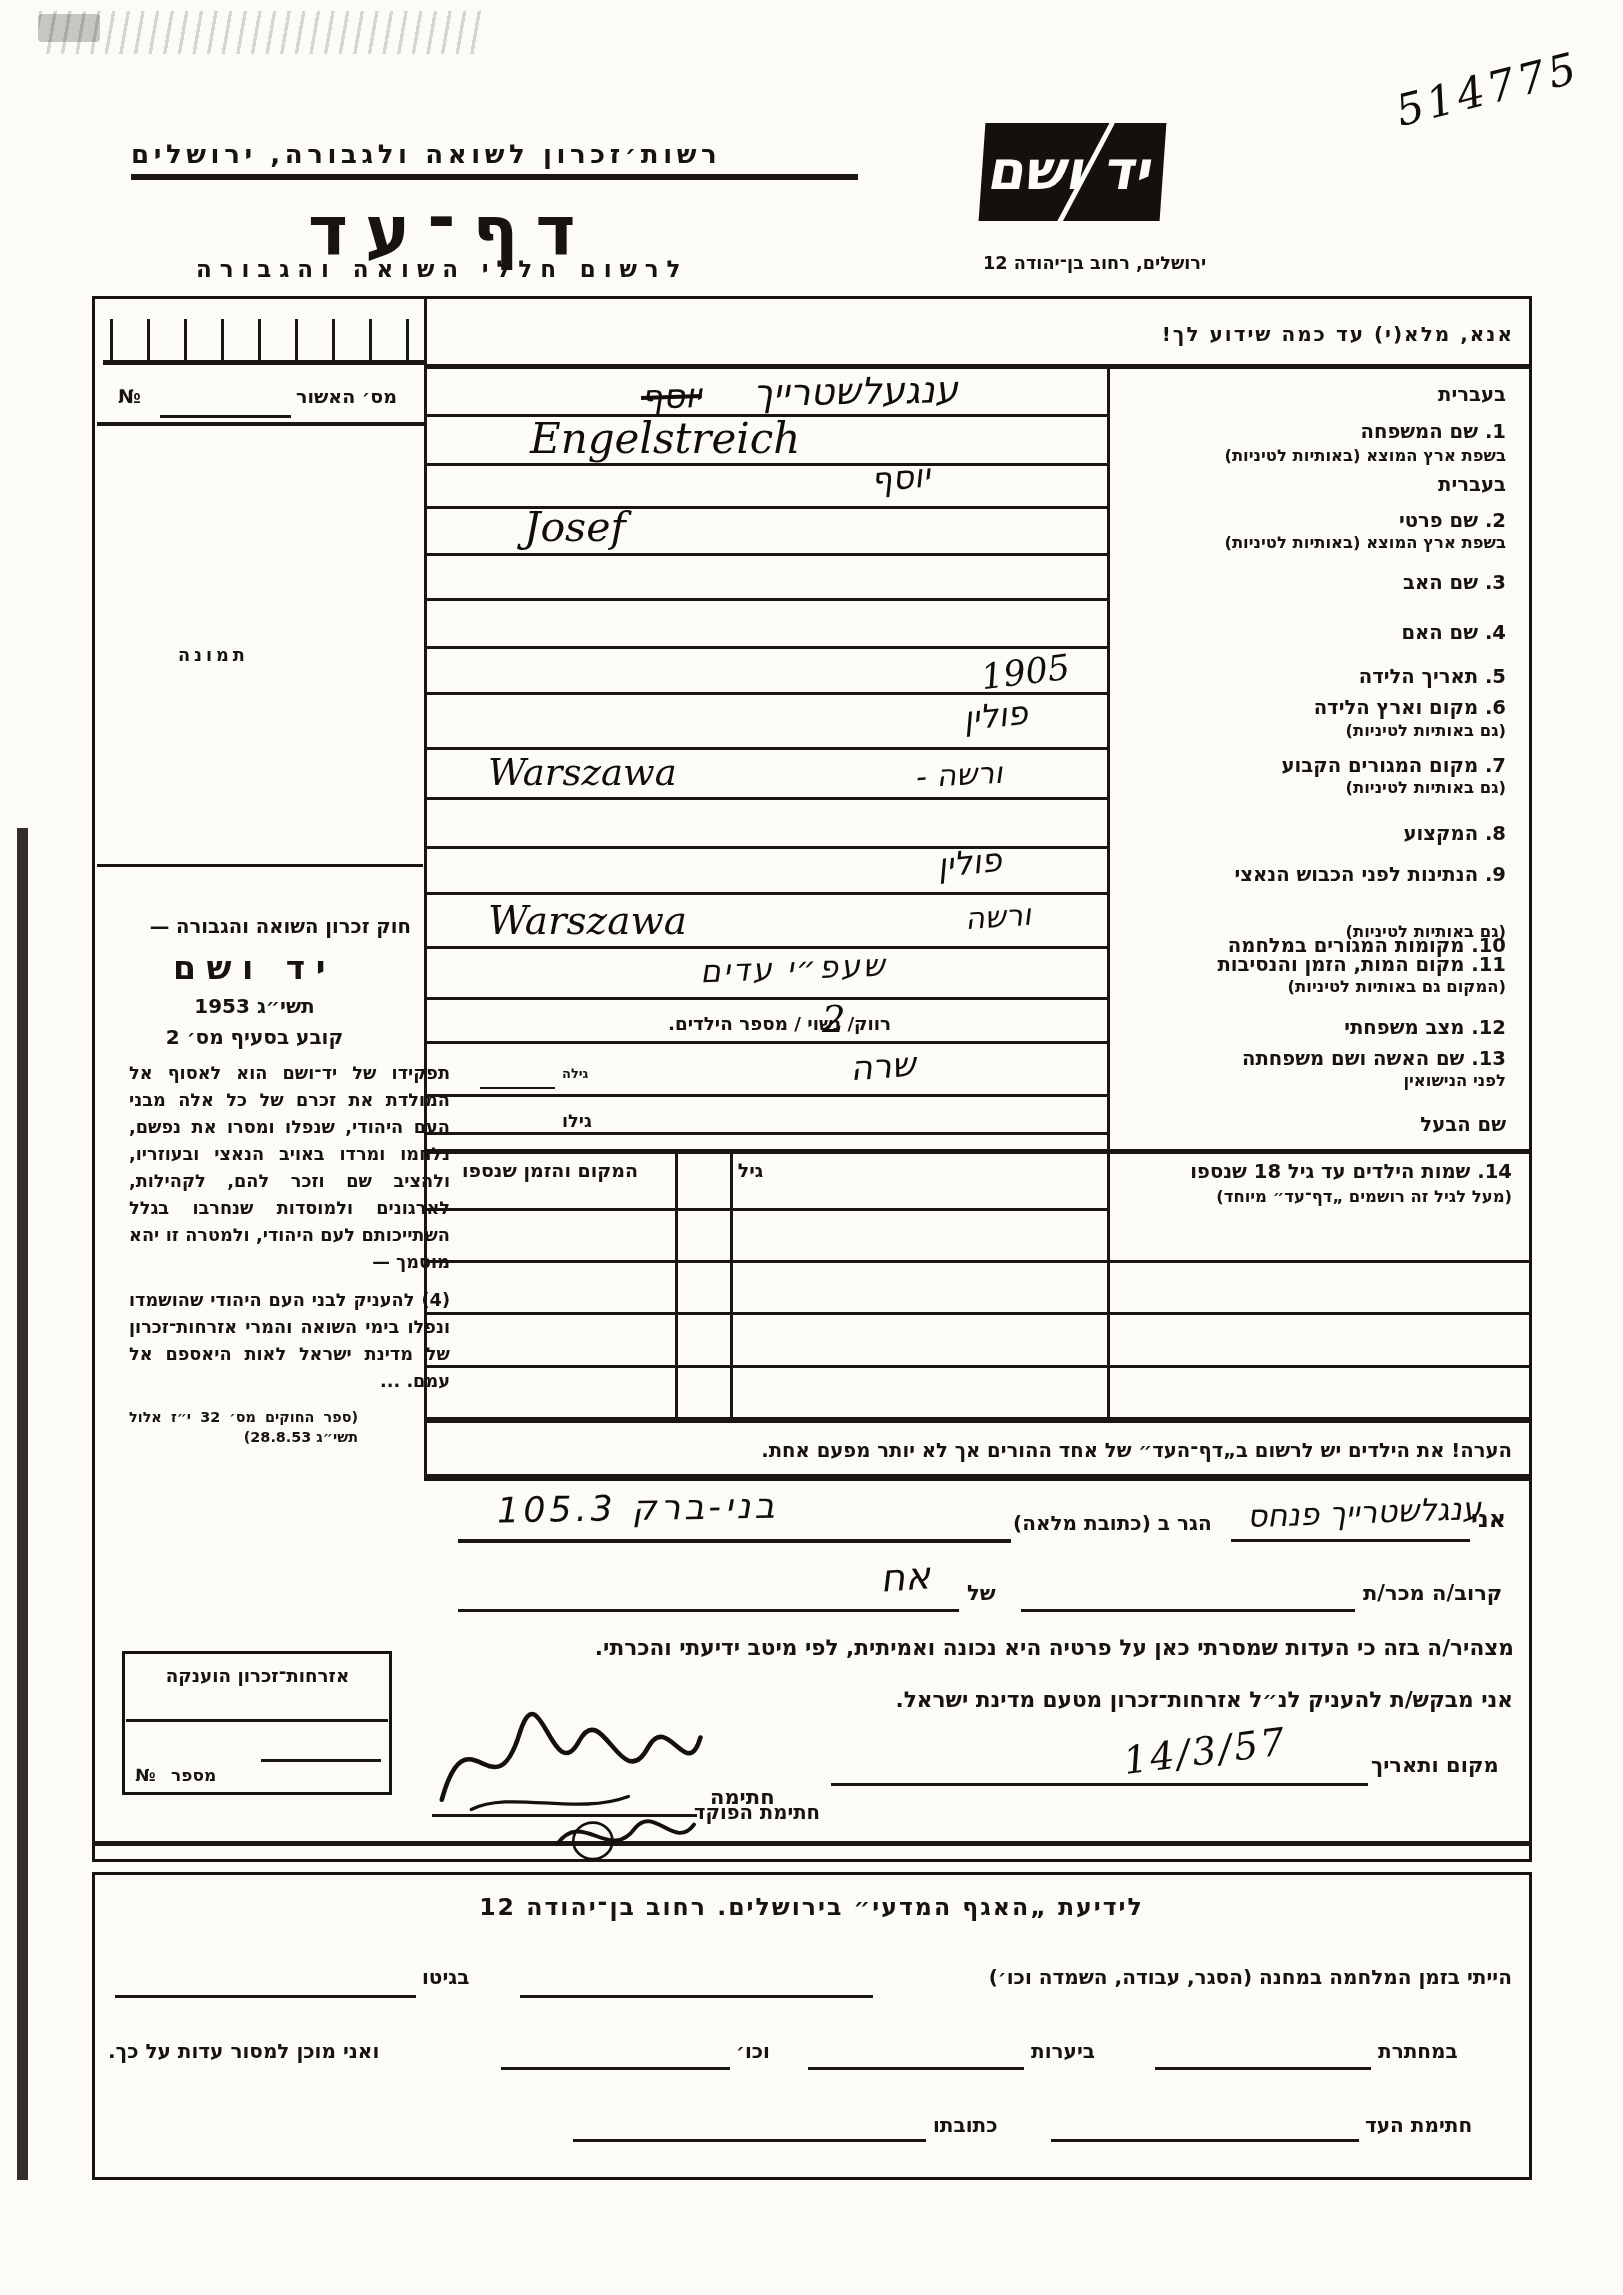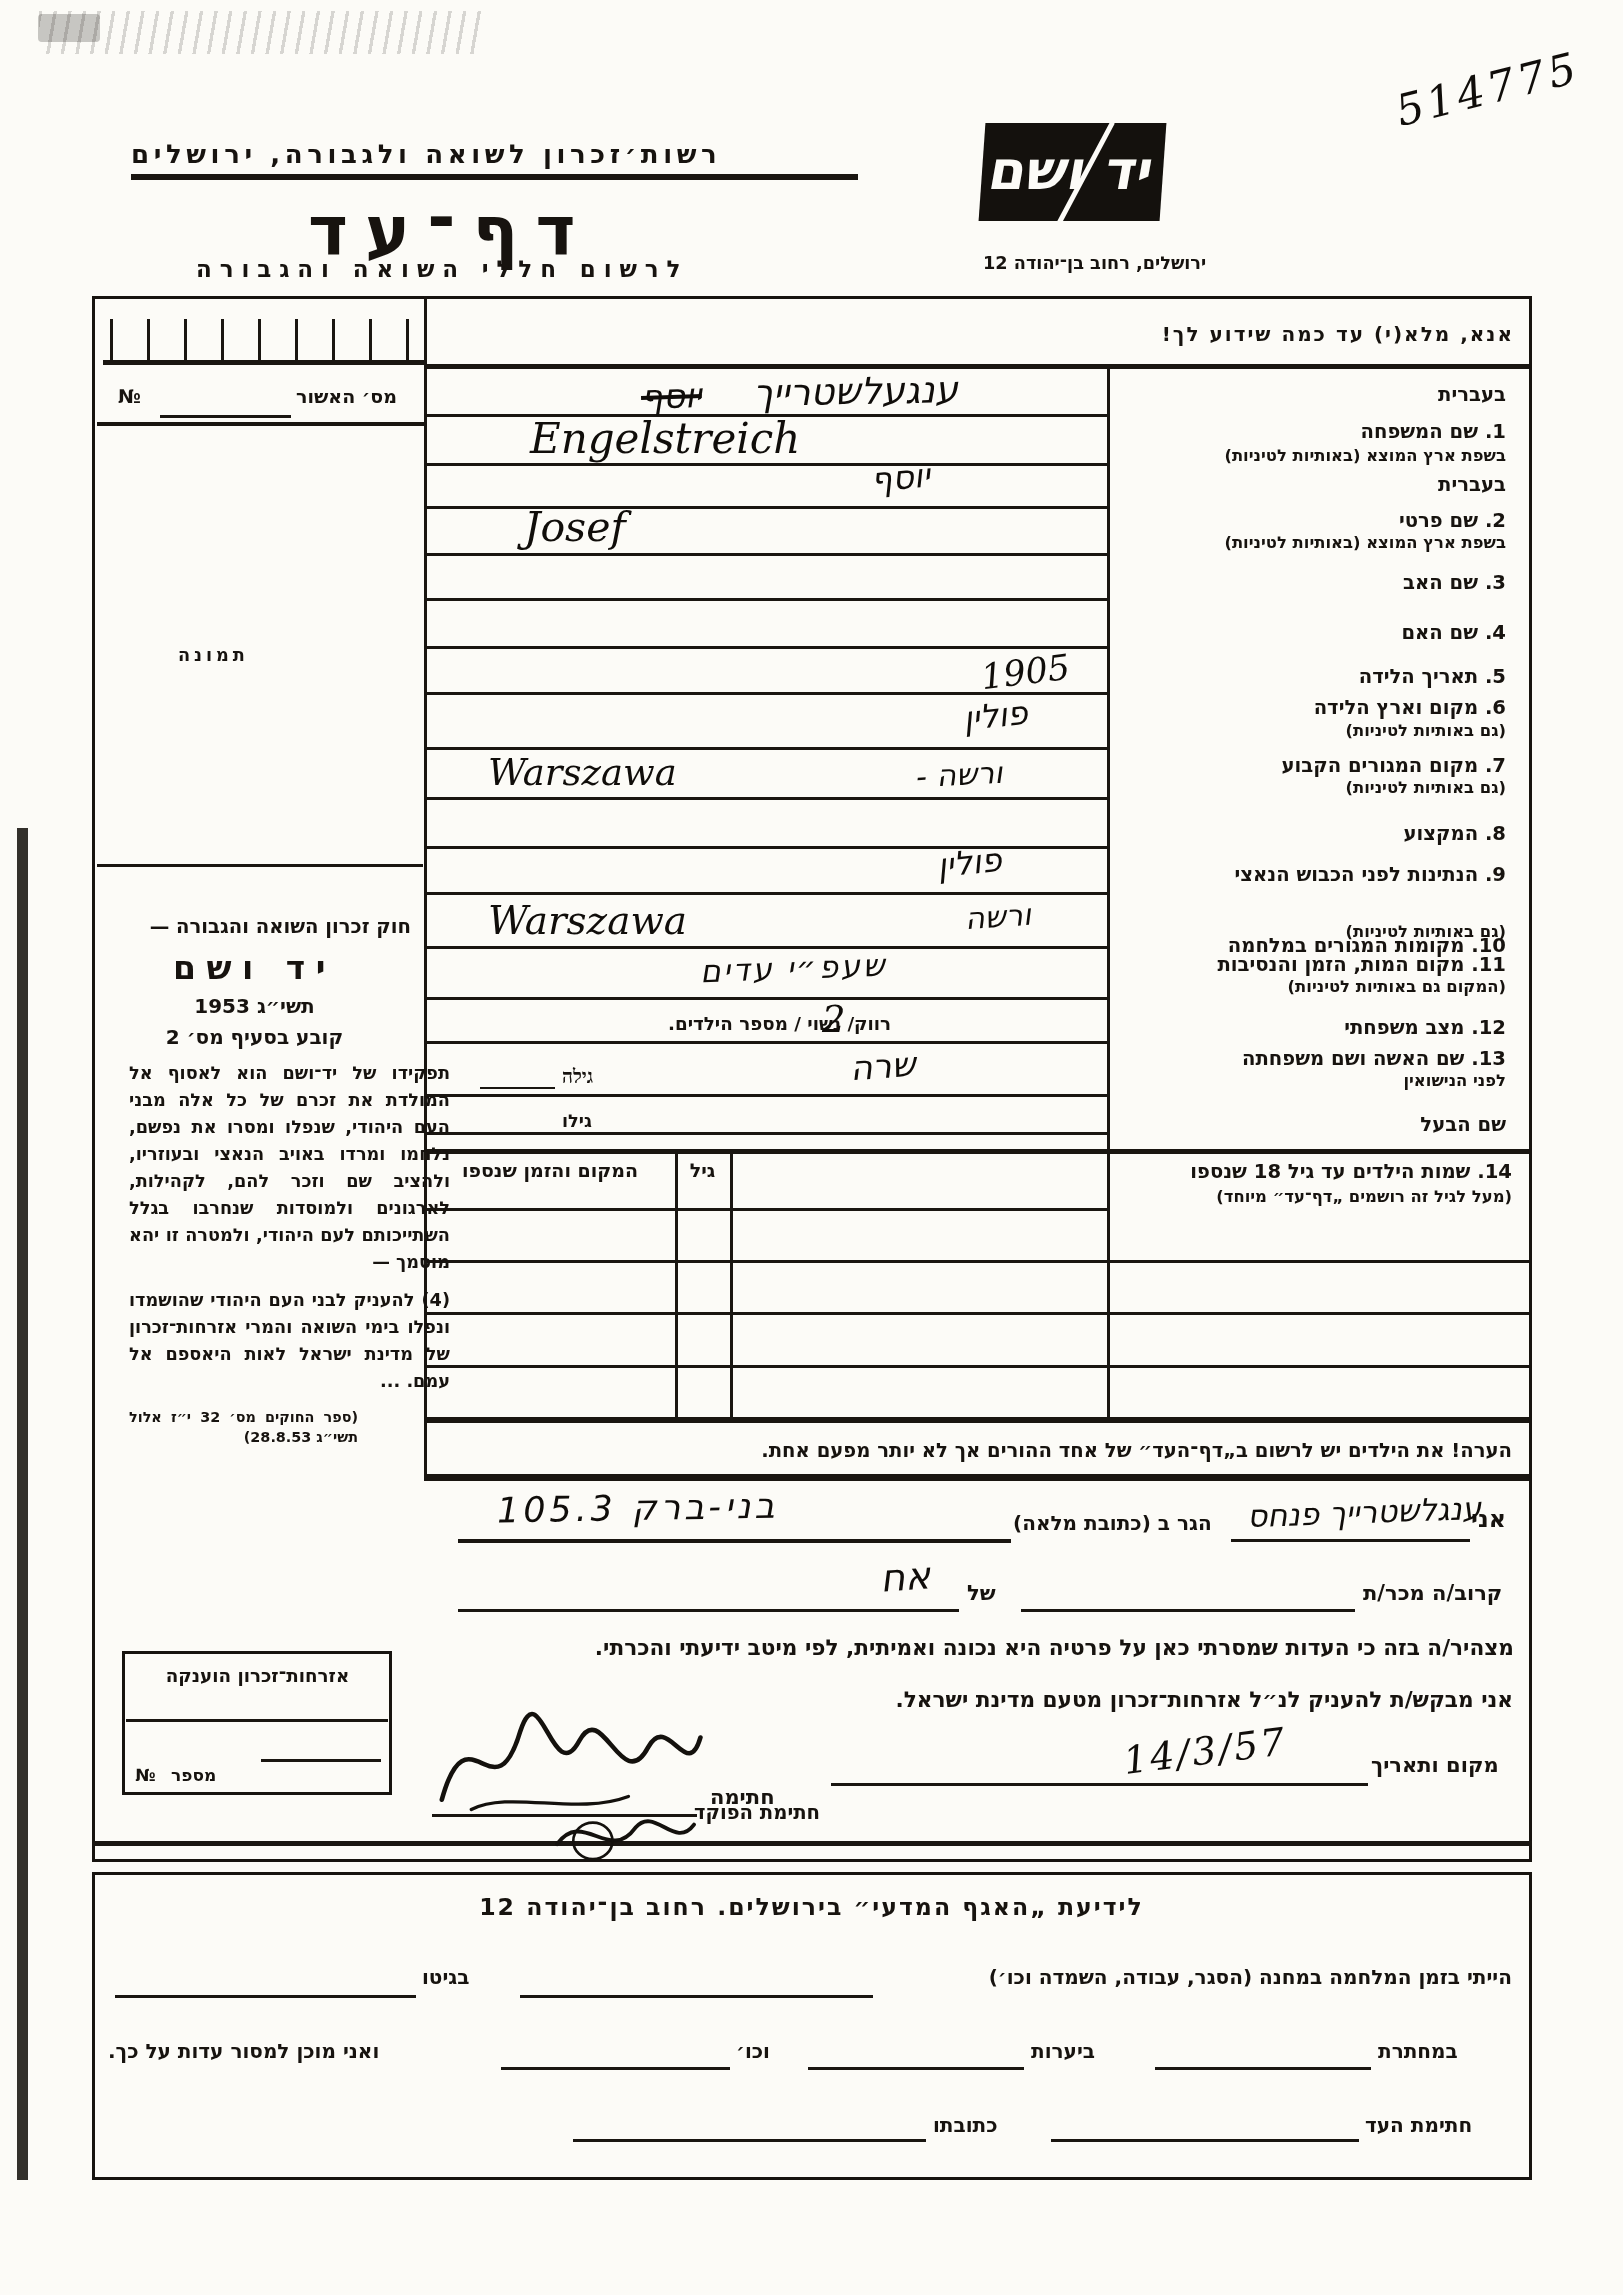--- a/index.html
+++ b/index.html
@@ -96,21 +96,21 @@
   <div class="rule" style="left:425px;top:797px;width:682px;"></div>
   <div class="rule" style="left:425px;top:846px;width:682px;"></div>
   <div class="rule" style="left:425px;top:892px;width:682px;"></div>
   <div class="rule" style="left:425px;top:946px;width:682px;"></div>
   <div class="rule" style="left:425px;top:997px;width:682px;"></div>
   <div class="rule" style="left:425px;top:1041px;width:682px;"></div>
   <div class="rule" style="left:425px;top:1094px;width:682px;"></div>
   <div class="rule" style="left:425px;top:1132px;width:682px;"></div>
 
   <div class="t he" style="left:668px;top:1013px;font-size:18.3px;">רווק/ נשוי / מספר הילדים.</div>
-  <div class="t he" style="left:562px;top:1066px;font-size:19px;font-family:Liberation Serif, serif;">גילה</div>
+  <div class="t he" style="left:562px;top:1066px;font-size:13px;">גילה</div>
   <div class="rule" style="left:480px;top:1087px;width:75px;height:2px;"></div>
   <div class="t he" style="left:562px;top:1111px;font-size:17.7px;">גילו</div>
   <div class="rule" style="left:480px;top:1132px;width:75px;height:2px;"></div>
 
   <div class="t hwhe" style="left:753px;top:370px;font-size:37px;transform:rotate(-1deg);">ענגעלשטרייך</div>
   <div class="t hwhe struck" style="left:641px;top:376px;font-size:34px;transform:rotate(-2deg);">יוסף</div>
   <div class="t hw" style="left:530px;top:414px;font-size:42px;">Engelstreich</div>
   <div class="t hwhe" style="left:871px;top:458px;font-size:33px;transform:rotate(-5deg);">יוסף</div>
   <div class="t hw" style="left:524px;top:503px;font-size:41px;">Josef</div>
   <div class="t hw" style="left:981px;top:652px;font-size:35px;transform:rotate(-7deg);">1905</div>
@@ -119,21 +119,21 @@
   <div class="t hwhe" style="left:916px;top:757px;font-size:30px;transform:rotate(-3deg);">ורשה -</div>
   <div class="t hwhe" style="left:937px;top:843px;font-size:33px;transform:rotate(-6deg);">פולין</div>
   <div class="t hw" style="left:488px;top:898px;font-size:39px;">Warszawa</div>
   <div class="t hwhe" style="left:965px;top:899px;font-size:30px;transform:rotate(-4deg);">ורשה</div>
   <div class="t hwhe" style="left:700px;top:950px;font-size:31px;transform:rotate(-2deg);letter-spacing:2.6px;">שעפ״י עדים</div>
   <div class="t hw" style="left:822px;top:998px;font-size:37px;">2</div>
   <div class="t hwhe" style="left:850px;top:1046px;font-size:34px;transform:rotate(-4deg);">שרה</div>
 
   <div class="rule" style="left:424px;top:1149px;width:1105px;height:5.2px;"></div>
   <div class="t he ctr" style="left:452px;top:1159px;width:196px;font-size:19px;">המקום והזמן שנספו</div>
-  <div class="t he ctr" style="left:675px;top:1159px;width:55px;font-size:19px;">גיל</div>
+  <div class="t he ctr" style="left:675px;top:1159px;width:55px;font-size:19px;padding-left:48px;">גיל</div>
   <div class="vline" style="left:675px;top:1149px;height:268px;"></div>
   <div class="vline" style="left:730px;top:1149px;height:268px;"></div>
   <div class="rule" style="left:425px;top:1208px;width:682px;"></div>
   <div class="rule" style="left:425px;top:1260px;width:1104px;"></div>
   <div class="rule" style="left:425px;top:1312px;width:1104px;"></div>
   <div class="rule" style="left:425px;top:1365px;width:1104px;"></div>
   <div class="rule" style="left:424px;top:1417px;width:1105px;height:5.9px;"></div>
 
   <div class="t he ra" style="left:445px;top:1439px;width:1067px;font-size:19.6px;">הערה! את הילדים יש לרשום ב„דף־העד״ של אחד ההורים אך לא יותר מפעם אחת.</div>
   <div class="rule" style="left:424px;top:1474px;width:1105px;height:7.2px;"></div>

